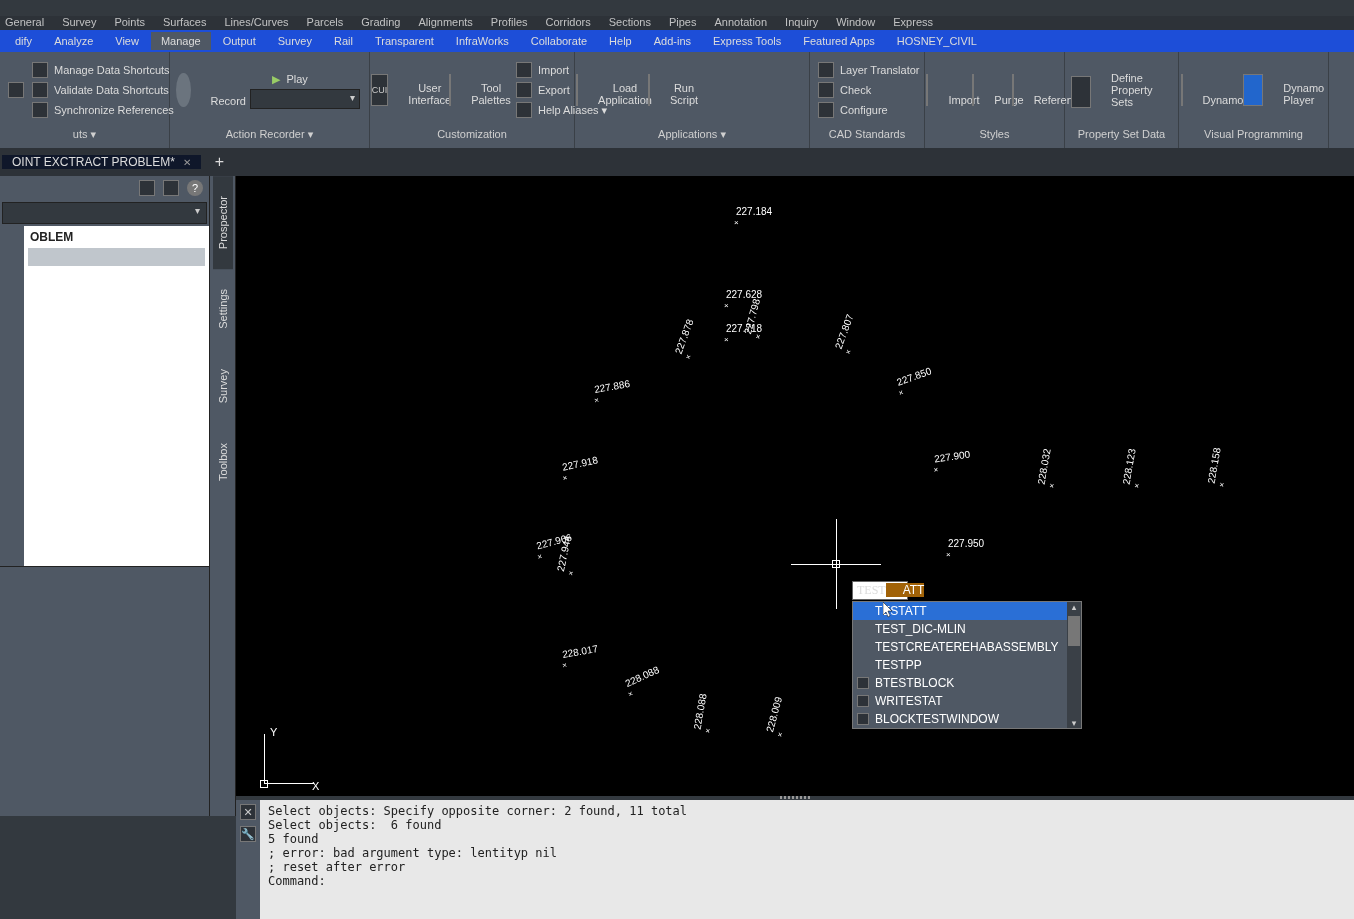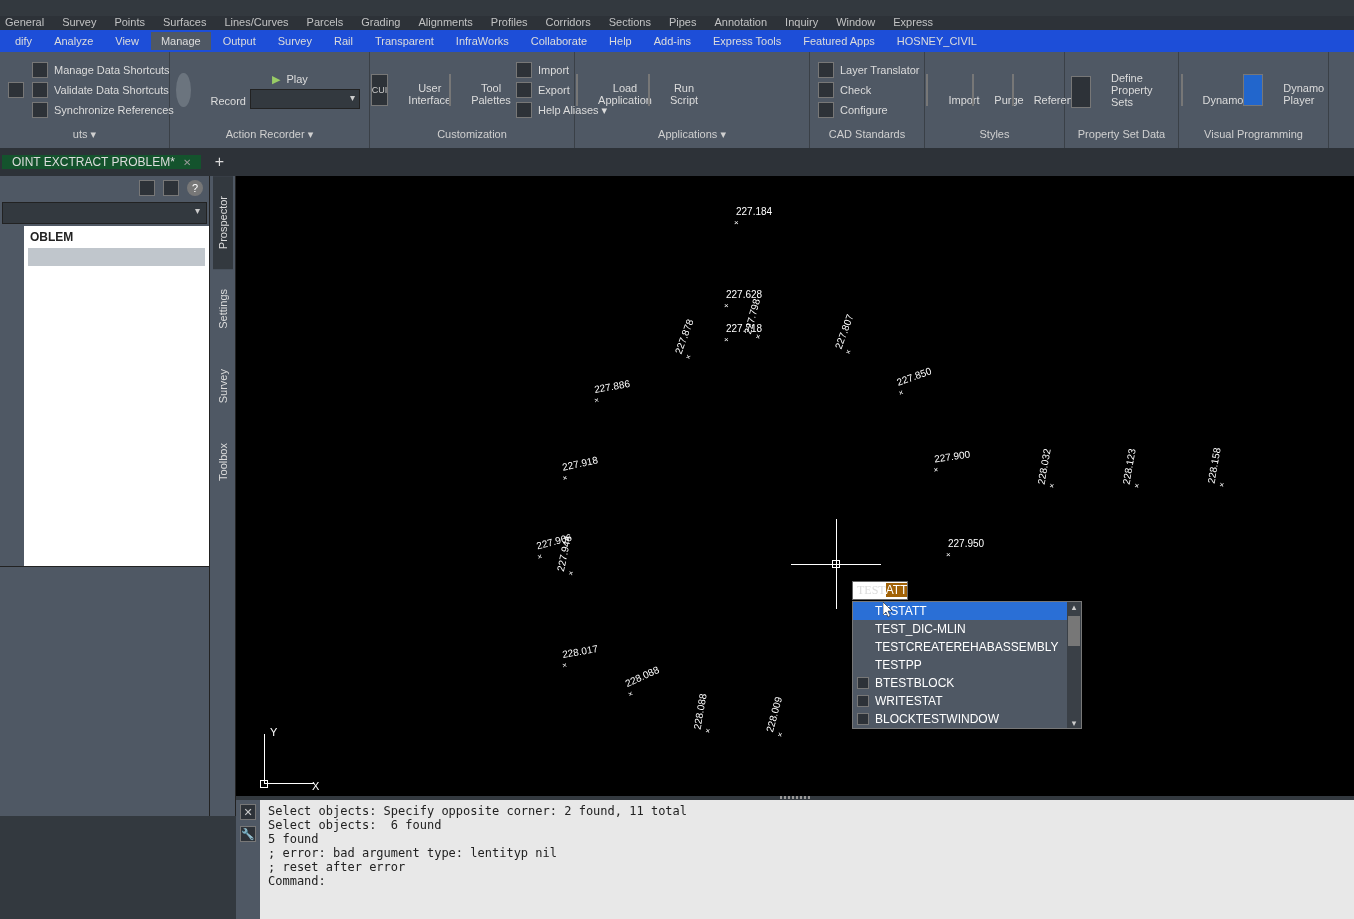--- a/index.html
+++ b/index.html
@@ -21,21 +21,21 @@
 .panel-title { height: 20px; font-size: 11px; color: #d0d0d0; text-align: center; }
 .big-btn { display: flex; flex-direction: row; align-items: flex-end; justify-content: center; width: 70px; font-size: 11px; color: #dcdcdc; gap: 20px; cursor: pointer; }
 .big-btn .ico { width: 32px; height: 32px; background: #2d3238; border: 1px solid #777; }
 .mini-col { display: flex; flex-direction: column; gap: 2px; }
 .mini-btn { display: flex; align-items: center; gap: 6px; font-size: 11px; color: #dcdcdc; padding: 1px 2px; cursor: pointer; white-space: nowrap; }
 .mini-btn .ico { width: 16px; height: 16px; background: #2d3238; border: 1px solid #777; flex: none; }
 .rec-circle { width: 34px; height: 34px; border-radius: 50%; background: #6b747e; }
 
 
 .doctabs { height: 28px; background: #2d3238; display: flex; align-items: center; padding-left: 2px; gap: 8px; }
-.doctab { background: #14532d; padding: 0 10px; font-size: 12px; color: #dcdcdc; display: flex; align-items: center; gap: 8px; }
+.doctab { background: #0f172a; padding: 0 10px; font-size: 12px; color: #dcdcdc; display: flex; align-items: center; gap: 8px; }
 .doctab .x { font-size: 10px; color: #999; cursor: pointer; }
 .doctabs .plus { width: 20px; height: 20px; display: flex; align-items: center; justify-content: center; color: #dcdcdc; font-size: 16px; cursor: pointer; }
 
 
 .main { display: flex; height: 640px; }
 
 .sidepanel { width: 210px; background: #4f5864; display: flex; flex-direction: column; border-right: 1px solid #222; }
 .side-tools { height: 24px; display: flex; justify-content: flex-end; gap: 8px; padding: 4px 6px; }
 .side-tools .ico { width: 16px; height: 16px; background: #2d3238; border: 1px solid #777; cursor: pointer; }
 .side-tools .help { width: 16px; height: 16px; border-radius: 50%; background: #777; font-size: 11px; color: #fff; display: flex; align-items: center; justify-content: center; }
@@ -62,21 +62,21 @@
 .pt::before { content: "×"; position: absolute; left: -2px; top: 12px; font-size: 8px; color: #fff; }
 
 .cursor { position: absolute; }
 .cursor .h { position: absolute; width: 90px; height: 1px; background: #fff; left: -45px; top: 0; }
 .cursor .v { position: absolute; width: 1px; height: 90px; background: #fff; left: 0; top: -45px; }
 .cursor .box { position: absolute; width: 8px; height: 8px; border: 1px solid #fff; left: -4px; top: -4px; }
 
 
 .cmdwrap { position: absolute; }
 .cmdin { background: #fff; border: 1px solid #666; font-size: 12px; padding: 1px 4px; width: 56px; font-family: "Segoe UI"; }
-.cmdin .sel { background: #a16207; color: #fff; }
+.cmdin .sel { background: #a16207; color: #fff; padding-left: 17px; }
 .aclist { position: absolute; top: 20px; left: 0; width: 230px; background: #4f5864; border: 1px solid #777; }
 .acitem { padding: 2px 6px 2px 22px; font-size: 12px; color: #ffffff; position: relative; cursor: pointer; }
 .acitem.hl { background: #2a6fd6; color: #fff; }
 .acitem .ic { position: absolute; left: 4px; top: 3px; width: 12px; height: 12px; background: #2d3238; border: 1px solid #777; }
 .acscroll { position: absolute; right: 0; top: 0; bottom: 0; width: 14px; background: #3a4047; }
 .acscroll .th { position: absolute; right: 1px; top: 14px; width: 12px; height: 30px; background: #777; }
 
 .mousep { position: absolute; width: 12px; height: 16px; pointer-events: none; }
 .mousep svg { width: 12px; height: 16px; }
 

